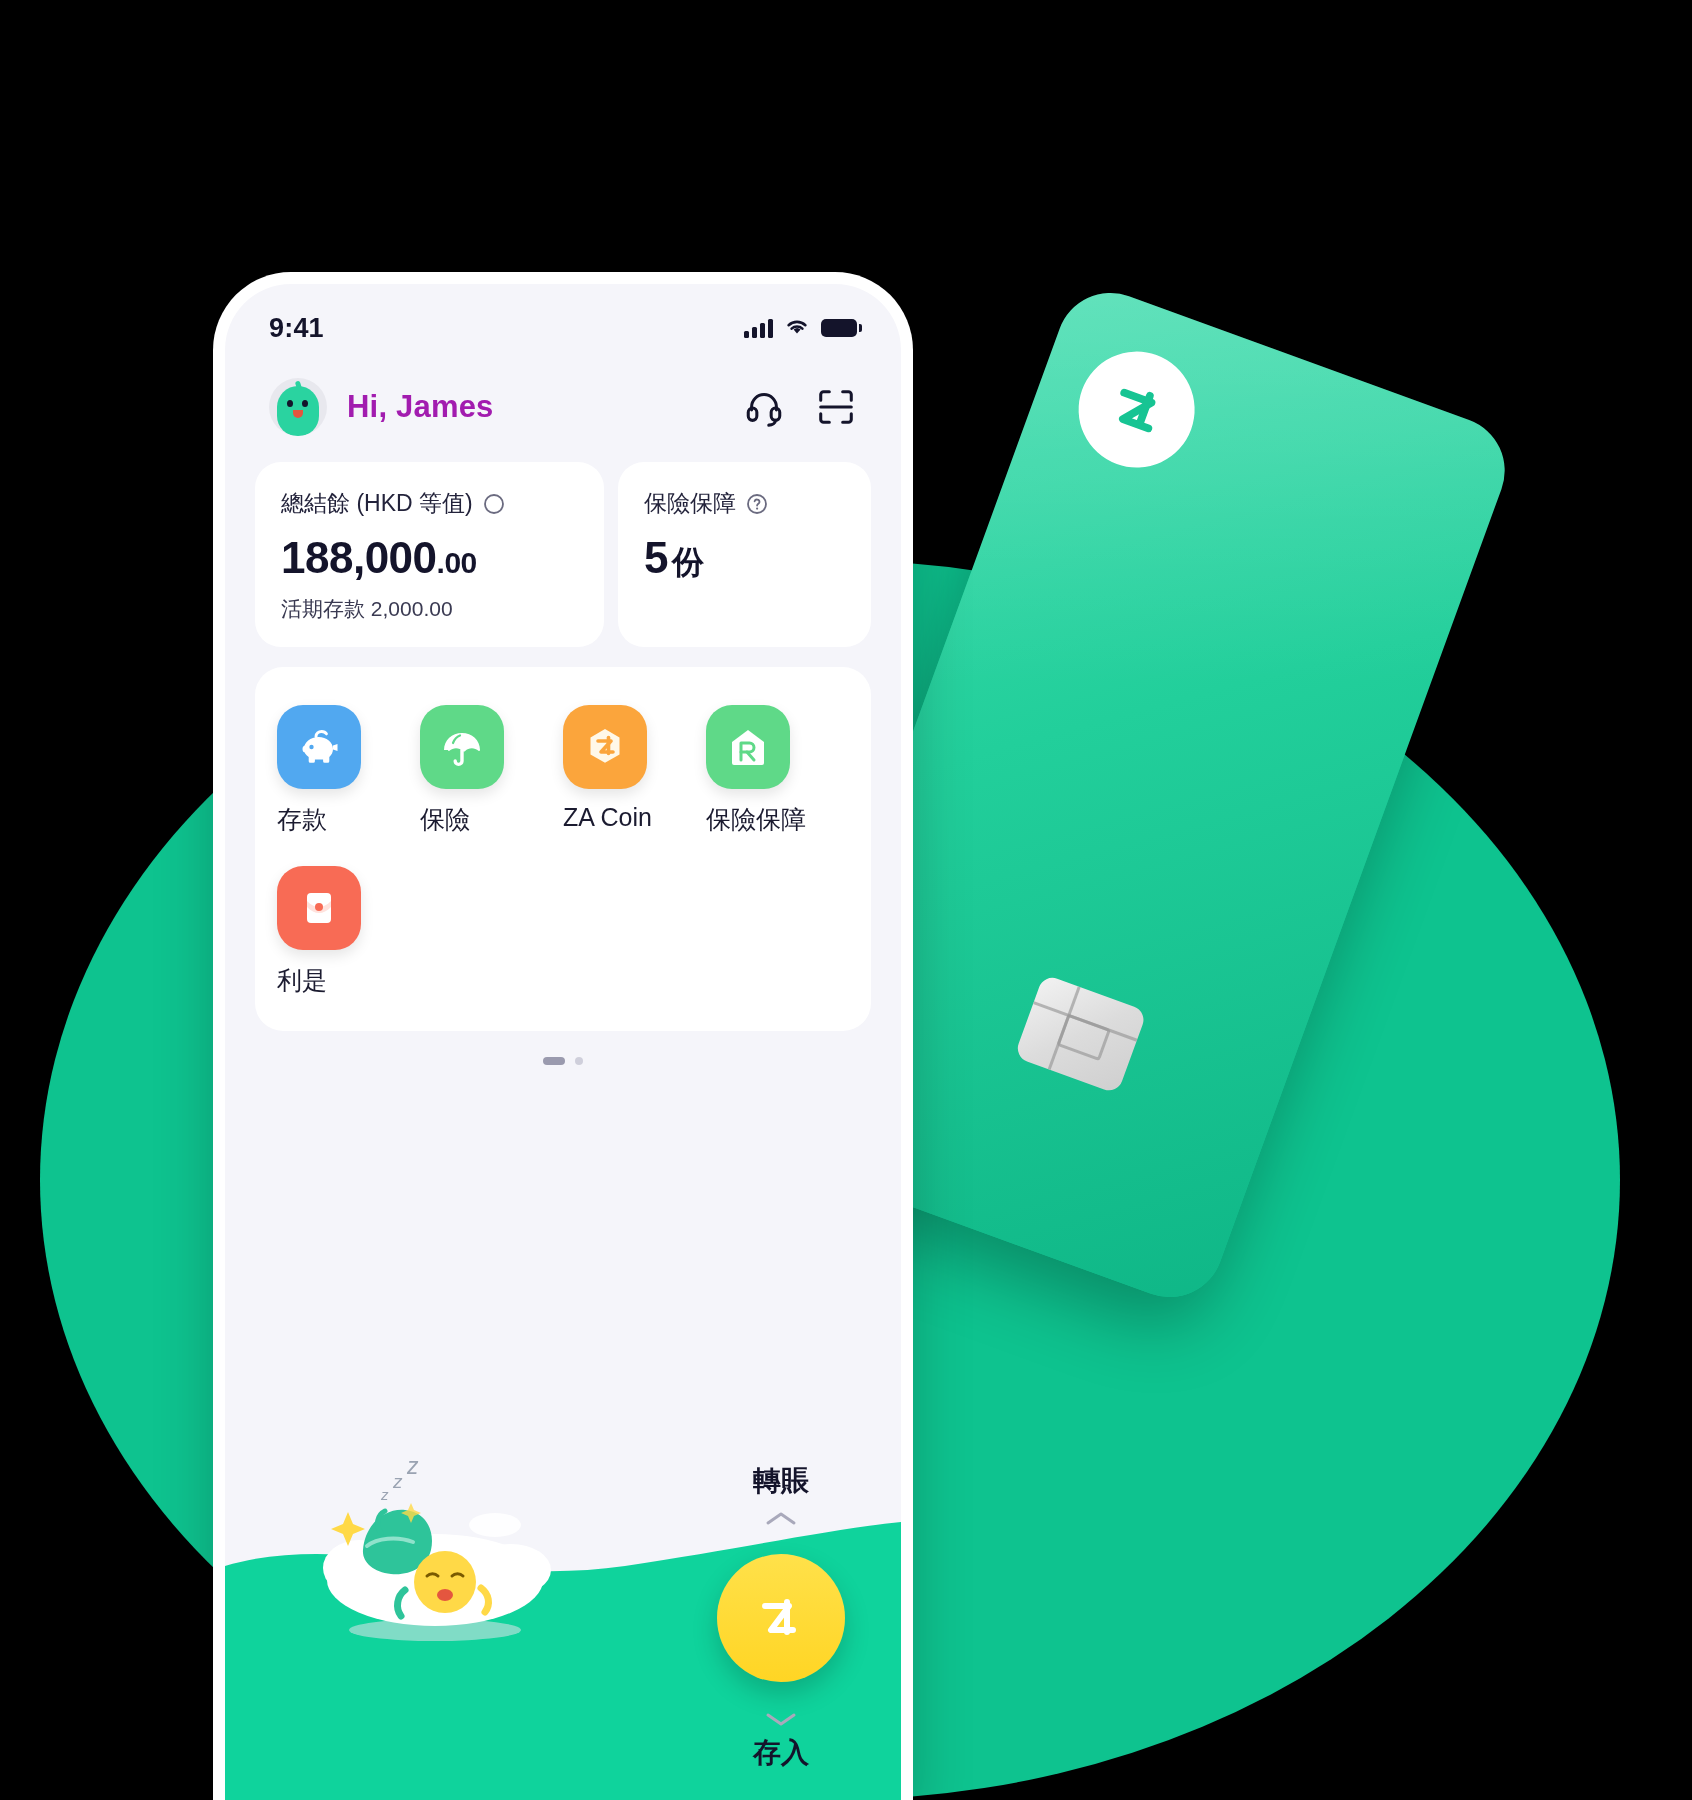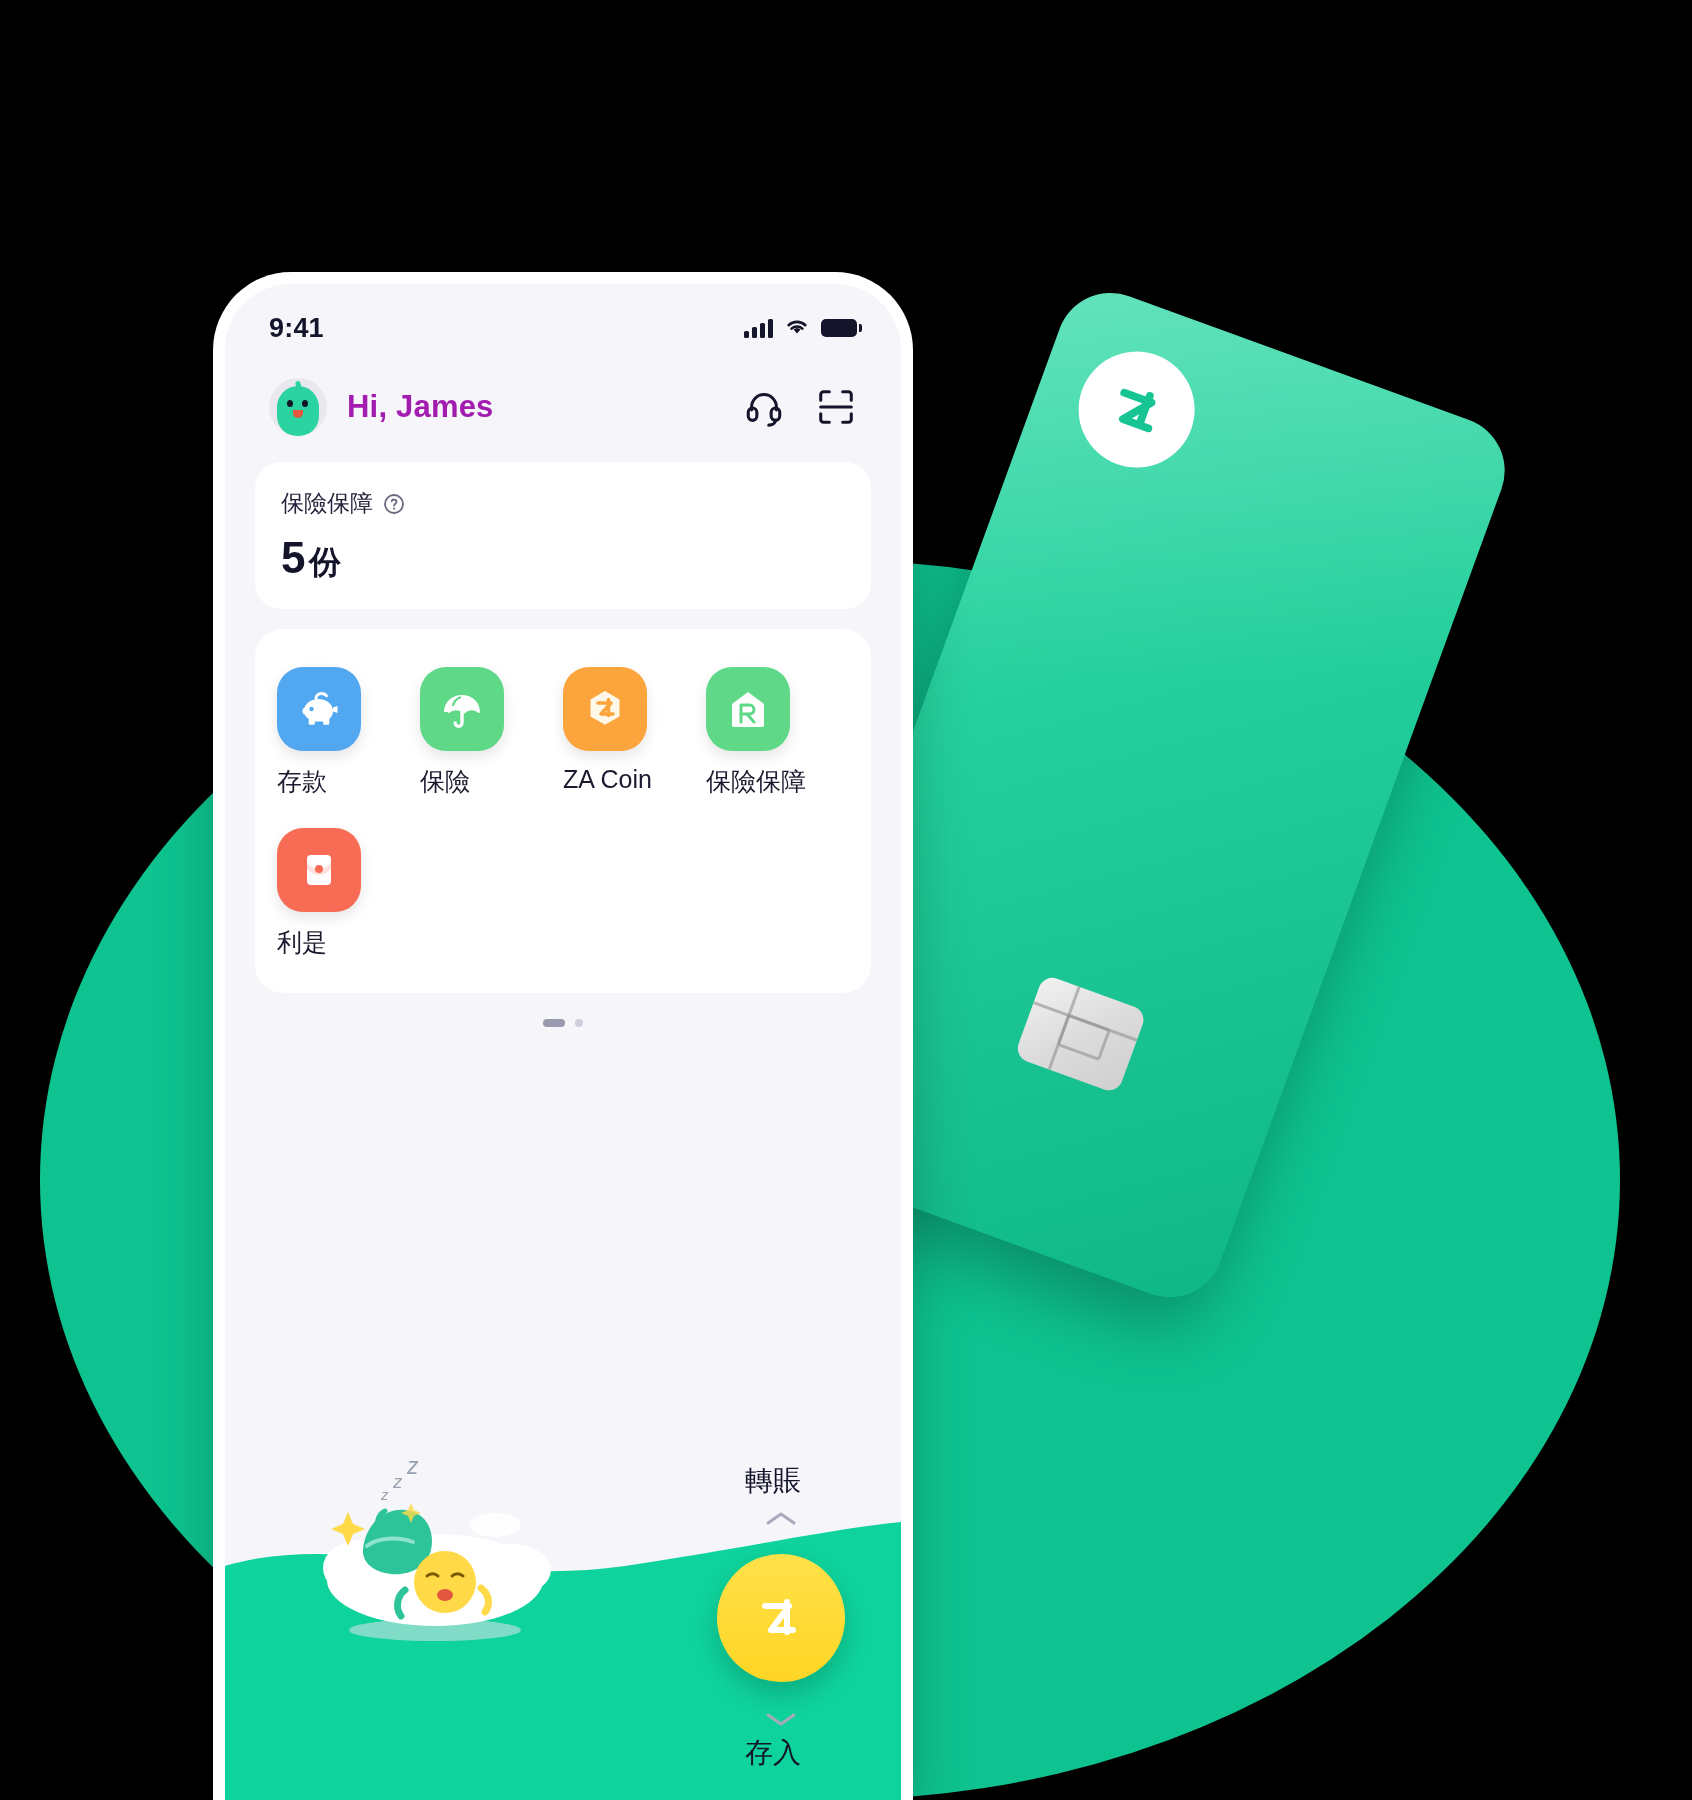--- a/index.html
+++ b/index.html
@@ -200,23 +200,23 @@
   .mascot { position: absolute; left: 60px; bottom: 150px; width: 300px; height: 220px; }
   .fab {
     position: absolute; right: 56px; bottom: 118px;
     width: 128px; height: 128px; border-radius: 50%;
     background: linear-gradient(180deg,#ffe14a 0%, #ffd524 100%);
     display:flex; align-items:center; justify-content:center;
     box-shadow: 0 12px 26px rgba(0,0,0,0.18);
   }
   .fab svg { width: 64px; height: 64px; }
   .fab-label {
-    position: absolute; right: 64px;
+    position: absolute; right: 56px;
     width: 128px; text-align:center;
-    font-size: 28px; font-weight: 400; color: #14142b;
+    font-size: 28px; font-weight: 700; color: #14142b;
   }
   .fab-label.top { bottom: 300px; }
   .fab-label.bot { bottom: 28px; text-align: center; }
   .chev { position:absolute; right:56px; width:128px; display:flex; justify-content:center; color:#8a8a9e; }
   .chev.top { bottom: 272px; }
   .chev.bot { bottom: 72px; }
   .chev svg { width: 34px; height: 18px; }
 </style>
 </head>
 <body>
@@ -292,20 +292,35 @@
               <path d="M29 6h6a3 3 0 013 3v6" stroke="#14142b" stroke-width="3.2" stroke-linecap="round"></path>
               <path d="M38 29v6a3 3 0 01-3 3h-6" stroke="#14142b" stroke-width="3.2" stroke-linecap="round"></path>
               <path d="M15 38H9a3 3 0 01-3-3v-6" stroke="#14142b" stroke-width="3.2" stroke-linecap="round"></path>
               <path d="M6 22h32" stroke="#14142b" stroke-width="3.2" stroke-linecap="round"></path>
             </svg>
           </span>
         </div>
       </div>
 
       <div class="cards-row">
+        <div class="stat-card balance">
+          <div class="stat-title">
+            <span>總結餘 (HKD 等值)</span>
+            <span class="ti">
+              <svg viewBox="0 0 24 24" fill="none">
+                <circle cx="12" cy="12" r="9" stroke="#6b6b80" stroke-width="1.8"></circle>
+                <path d="M12 5.2a6.8 6.8 0 000 13.6 6.8 6.8 0 010-13.6z" fill="#6b6b80"></path>
+              </svg>
+            </span>
+          </div>
+          <div class="stat-amount">
+            <span>188,000</span><span class="cents">.00</span>
+          </div>
+          <div class="stat-sub">活期存款 2,000.00</div>
+        </div>
 
         <div class="stat-card insurance">
           <div class="stat-title">
             <span>保險保障</span>
             <span class="ti">
               <svg viewBox="0 0 24 24" fill="none">
                 <circle cx="12" cy="12" r="9" stroke="#6b6b80" stroke-width="1.8"></circle>
                 <path d="M9.6 9.3a2.5 2.5 0 014.9.7c0 1.7-2.4 1.9-2.4 3.6" stroke="#6b6b80" stroke-width="1.8" stroke-linecap="round"></path>
                 <circle cx="12.1" cy="16.6" r="1.1" fill="#6b6b80"></circle>
               </svg>

